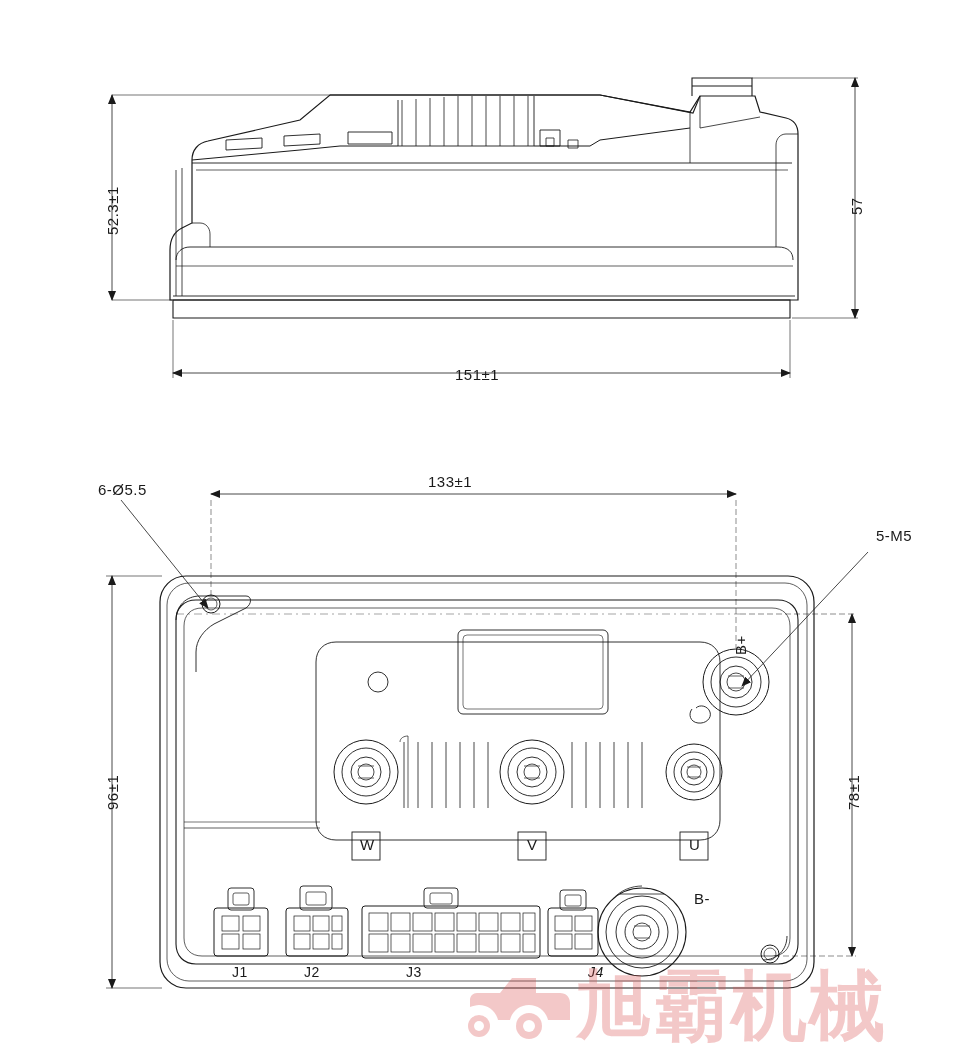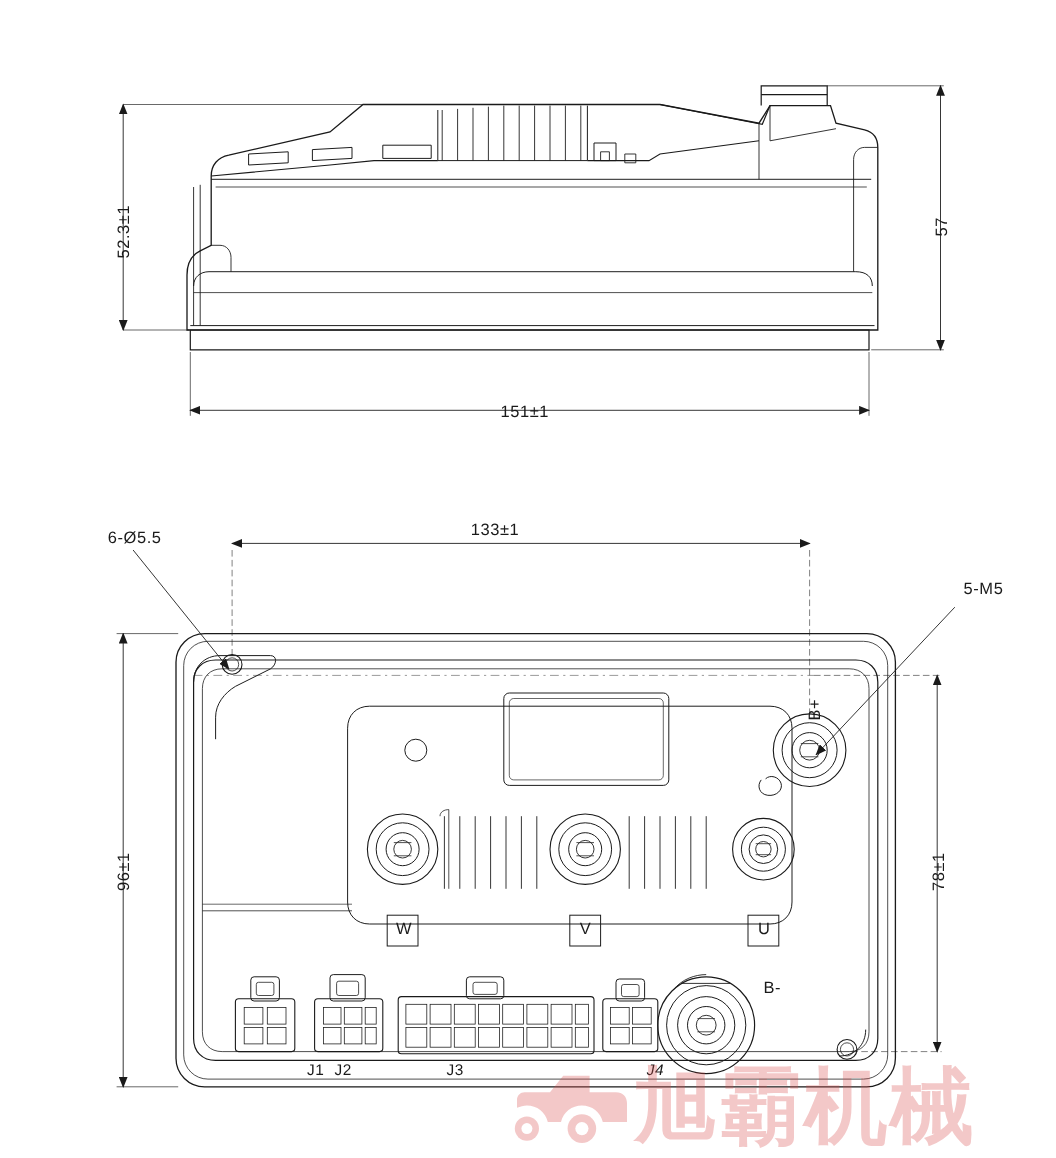--- a/index.html
+++ b/index.html
@@ -336,21 +336,21 @@
   <div class="lbl vert term" style="left:732px; top:655px;">B+</div>
 
   <div class="lbl term" style="left:694px; top:890px;">B-</div>
 
   <div class="lbl term" style="left:360px; top:836px;">W</div>
 
   <div class="lbl term" style="left:527px; top:836px;">V</div>
 
   <div class="lbl term" style="left:689px; top:836px;">U</div>
 
-  <div class="lbl small" style="left:232px; top:964px;margin-left:47px;">J1</div>
+  <div class="lbl small" style="left:232px; top:964px;">J1</div>
 
   <div class="lbl small" style="left:304px; top:964px;">J2</div>
 
   <div class="lbl small" style="left:406px; top:964px;">J3</div>
 
   <div class="lbl small" style="left:588px; top:964px;font-style:italic;">J4</div>
 
   <div class="watermark">
     <div class="wm-text">旭霸机械</div>
   </div>

